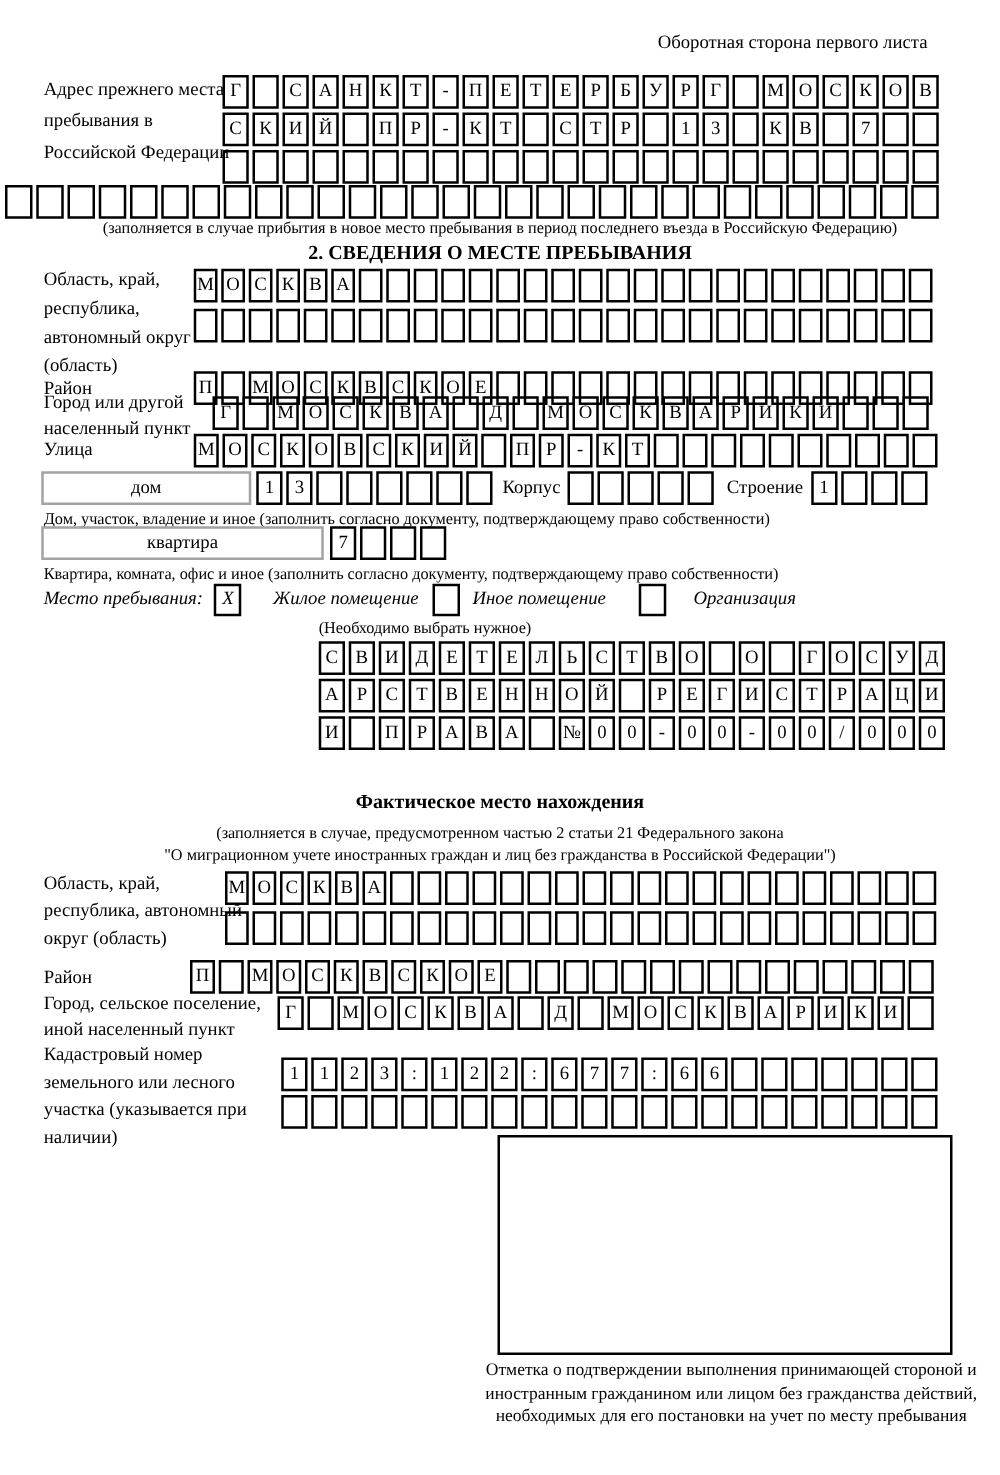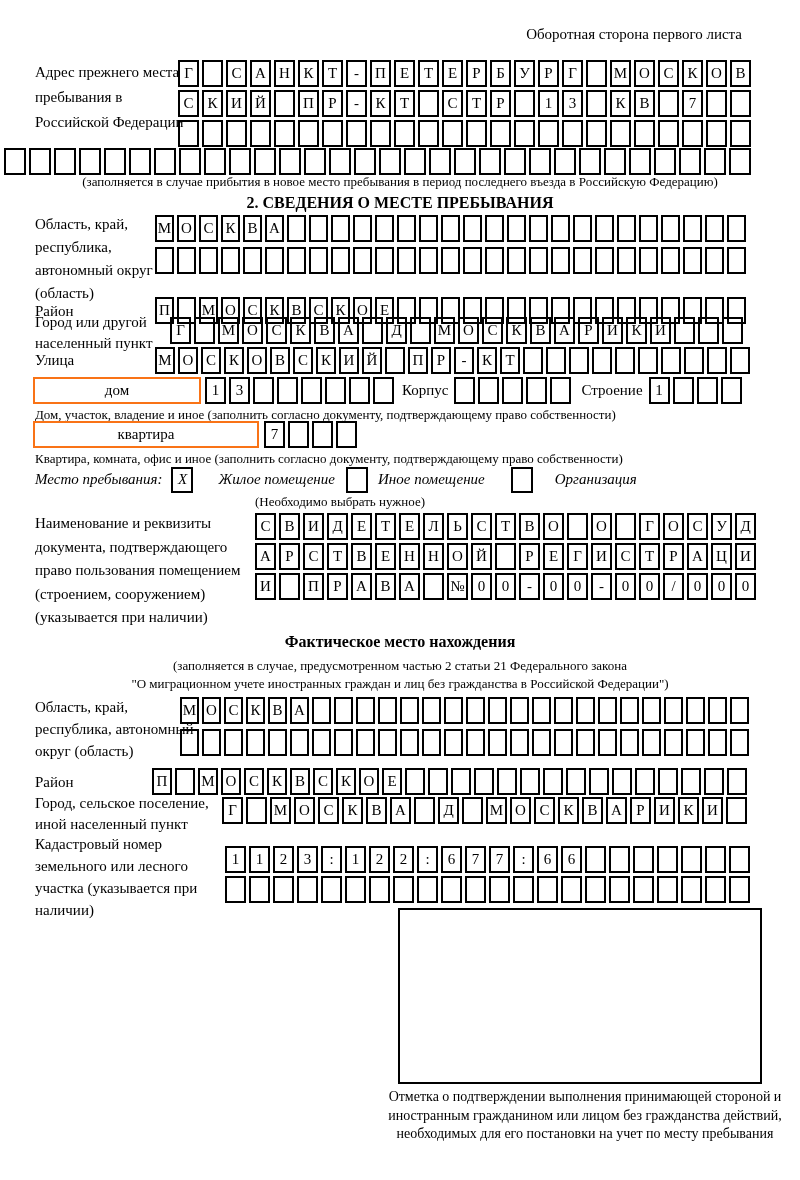--- a/index.html
+++ b/index.html
@@ -5,21 +5,21 @@
   html,body{margin:0;padding:0;background:#fff;color:#000;
     font-family:"Liberation Serif","DejaVu Serif",serif;}
   .form{position:relative;width:800px;height:1180px;background:#fff;overflow:hidden;}
   .abs{position:absolute;}
   .lbl{font-size:15px;line-height:23px;}
   .cap{font-size:13px;line-height:17px;}
   .title{font-weight:bold;font-size:16px;text-align:center;}
   .cellrow{display:flex;gap:3px;}
   .cell{flex:0 0 auto;width:var(--cw,21px);height:27px;border:2px solid #000;
     box-sizing:border-box;text-align:center;font-size:15px;line-height:22px;}
-  .wbox{border:2px solid #f97316;box-sizing:border-box;height:27px;text-align:center;
+  .wbox{border:2px solid #a3a3a3;box-sizing:border-box;height:27px;text-align:center;
     line-height:22px;font-size:15px;flex:0 0 auto;}
   .inlbl{font-size:15px;line-height:27px;flex:0 0 auto;white-space:nowrap;}
   .chk{display:inline-block;flex:0 0 auto;width:22px;height:26px;border:2px solid #000;
     box-sizing:border-box;text-align:center;line-height:21px;font-size:15px;}
   .stamp{border:2px solid #000;box-sizing:border-box;background:#fff;}
   .ctr{text-align:center;}
 </style>
 </head>
 <body>
 
@@ -336,21 +336,20 @@
     <span class="inlbl">Место пребывания:</span>
     <span class="chk" style="margin-left:9px;">X</span>
     <span class="inlbl" style="margin-left:25px;">Жилое помещение</span>
     <span class="chk" style="margin-left:11px;"></span>
     <span class="inlbl" style="margin-left:10px;">Иное помещение</span>
     <span class="chk" style="margin-left:26px;"></span>
     <span class="inlbl" style="margin-left:22px;">Организация</span>
   </div>
   <div class="abs cap ctr" style="left:0;top:493px;width:680px;">(Необходимо выбрать нужное)</div>
 
-  <div class="abs lbl" style="left:35px;top:512px;width:215px;line-height:23.5px;">Наименование и реквизиты документа, подтверждающего право пользования помещением (строением, сооружением) (указывается при наличии)</div>
   <div class="abs cellrow" style="left:255px;top:513px;--cw:21px;">
       <span class="cell">С</span>
       <span class="cell">В</span>
       <span class="cell">И</span>
       <span class="cell">Д</span>
       <span class="cell">Е</span>
       <span class="cell">Т</span>
       <span class="cell">Е</span>
       <span class="cell">Л</span>
       <span class="cell">Ь</span>

